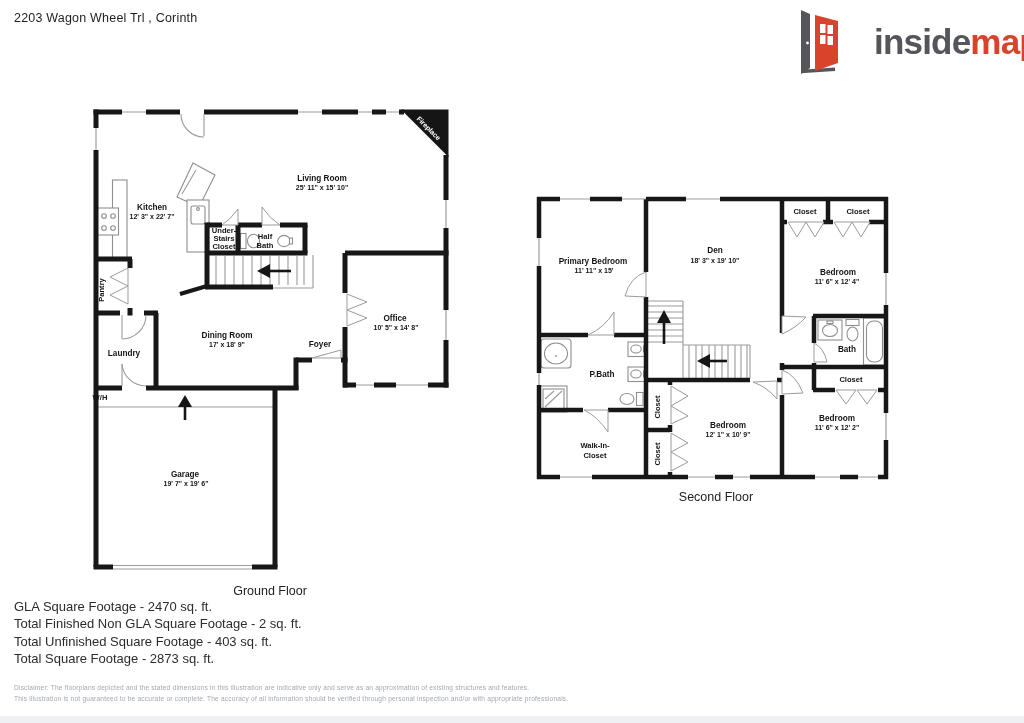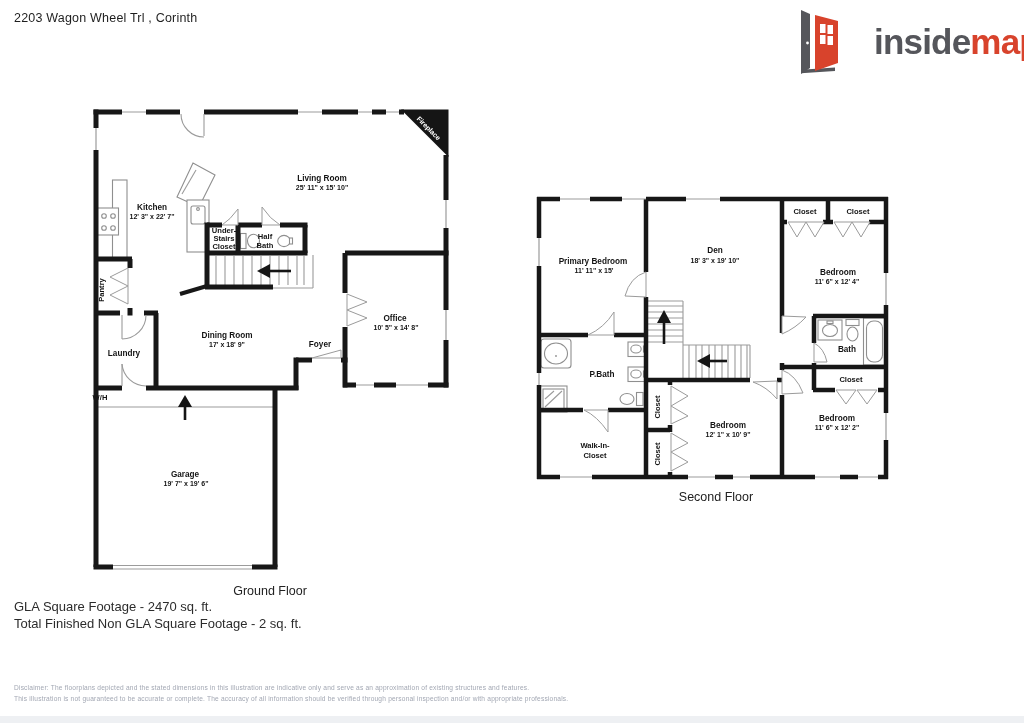--- a/index.html
+++ b/index.html
@@ -279,20 +279,22 @@
       </g>
     </g>
   </svg>
 
   <div class="caption caption-gf">Ground Floor</div>
   <div class="caption caption-sf">Second Floor</div>
 
   <div class="summary">
     <p>GLA Square Footage - 2470 sq. ft.</p>
     <p>Total Finished Non GLA Square Footage - 2 sq. ft.</p>
+    <p>Total Unfinished Square Footage - 403 sq. ft.</p>
+    <p>Total Square Footage - 2873 sq. ft.</p>
   </div>
 
   <div class="disclaimer">
     <div>Disclaimer: The floorplans depicted and the stated dimensions in this illustration are indicative only and serve as an approximation of existing structures and features.</div>
     <div>This illustration is not guaranteed to be accurate or complete. The accuracy of all information should be verified through personal inspection and/or with appropriate professionals.</div>
   </div>
 
   <div class="bottom-strip"></div>
 </div>
 

